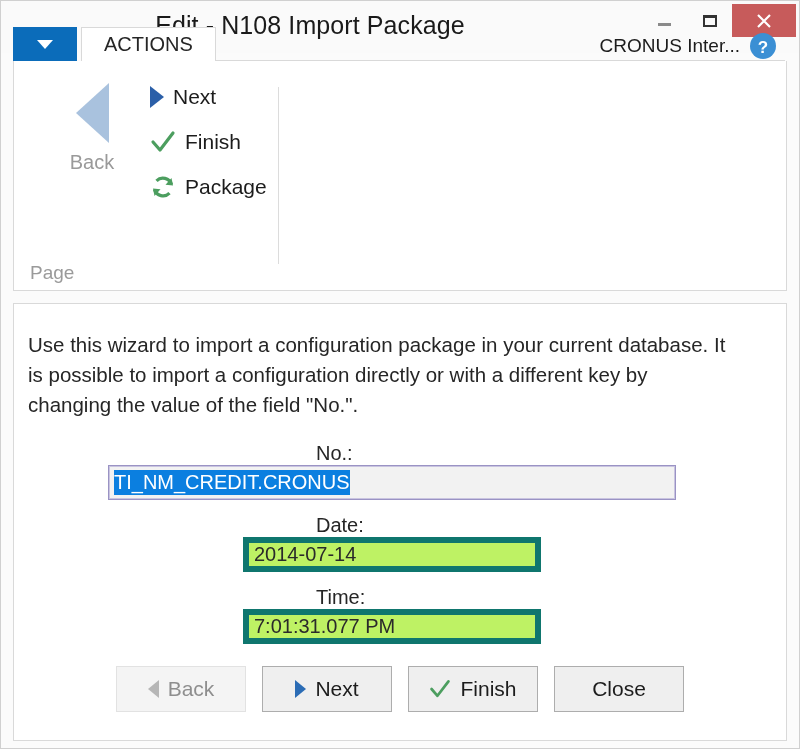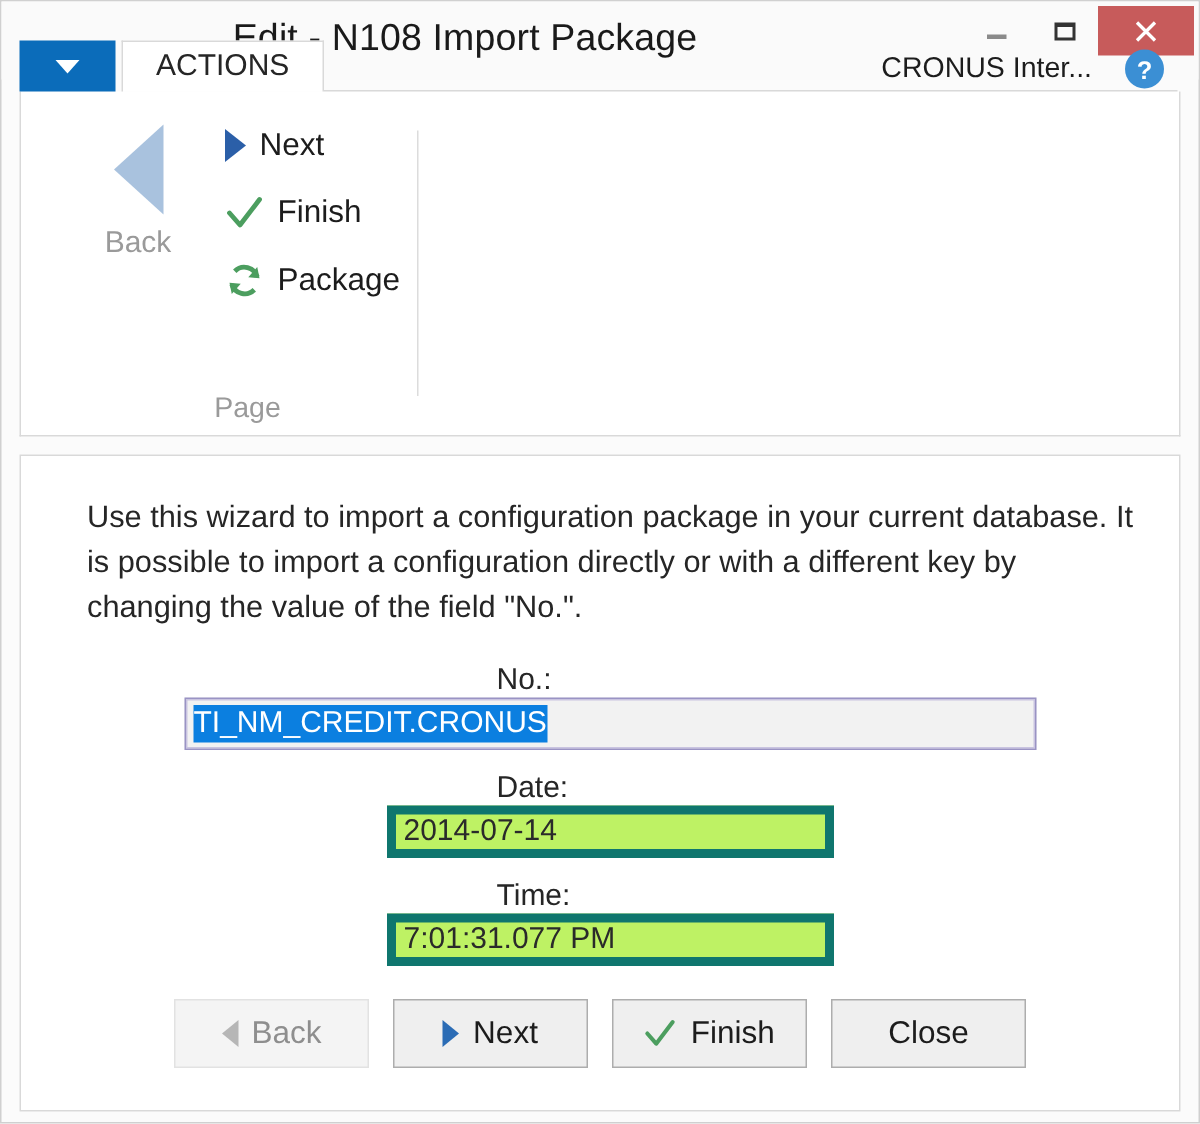--- a/index.html
+++ b/index.html
@@ -138,21 +138,21 @@
     flex: 1;
     height: 33px;
     border-bottom: 1px solid #d9d9d9;
   }
   .company-area {
     position: absolute;
     right: 8px;
     top: -30px;
     display: flex;
     align-items: center;
-    gap: 20px;
+    gap: 8px;
     height: 30px;
   }
   .company-name {
     font-size: 19px;
     color: #1c1c1c;
     white-space: nowrap;
   }
   .help-icon { display:block; }
 
   
@@ -199,44 +199,43 @@
     height: 31px;
     margin-bottom: 14px;
     cursor: default;
   }
   .small-btn .lbl {
     font-size: 21px;
     color: #1c1c1c;
   }
   .group-label {
     position: absolute;
-    left: 13px;
+    left: 4px;
     bottom: 6px;
     width: 252px;
-    text-align: center;
     font-size: 19px;
     color: #9a9a9a;
   }
   .group-sep {
     position: absolute;
     left: 252px;
     top: 18px;
     bottom: 26px;
     width: 1px;
     background: #dcdcdc;
   }
 
   
   .content {
     margin: 12px 12px 0 12px;
     background: #ffffff;
     border: 1px solid #d9d9d9;
     height: 438px;
     box-sizing: border-box;
-    padding: 26px 30px 0 44px;
+    padding: 26px 30px 0 14px;
     position: relative;
   }
   .intro {
     font-size: 20.5px;
     line-height: 30px;
     color: #262626;
     width: 700px;
     margin-bottom: 22px;
   }
   .form-row {

